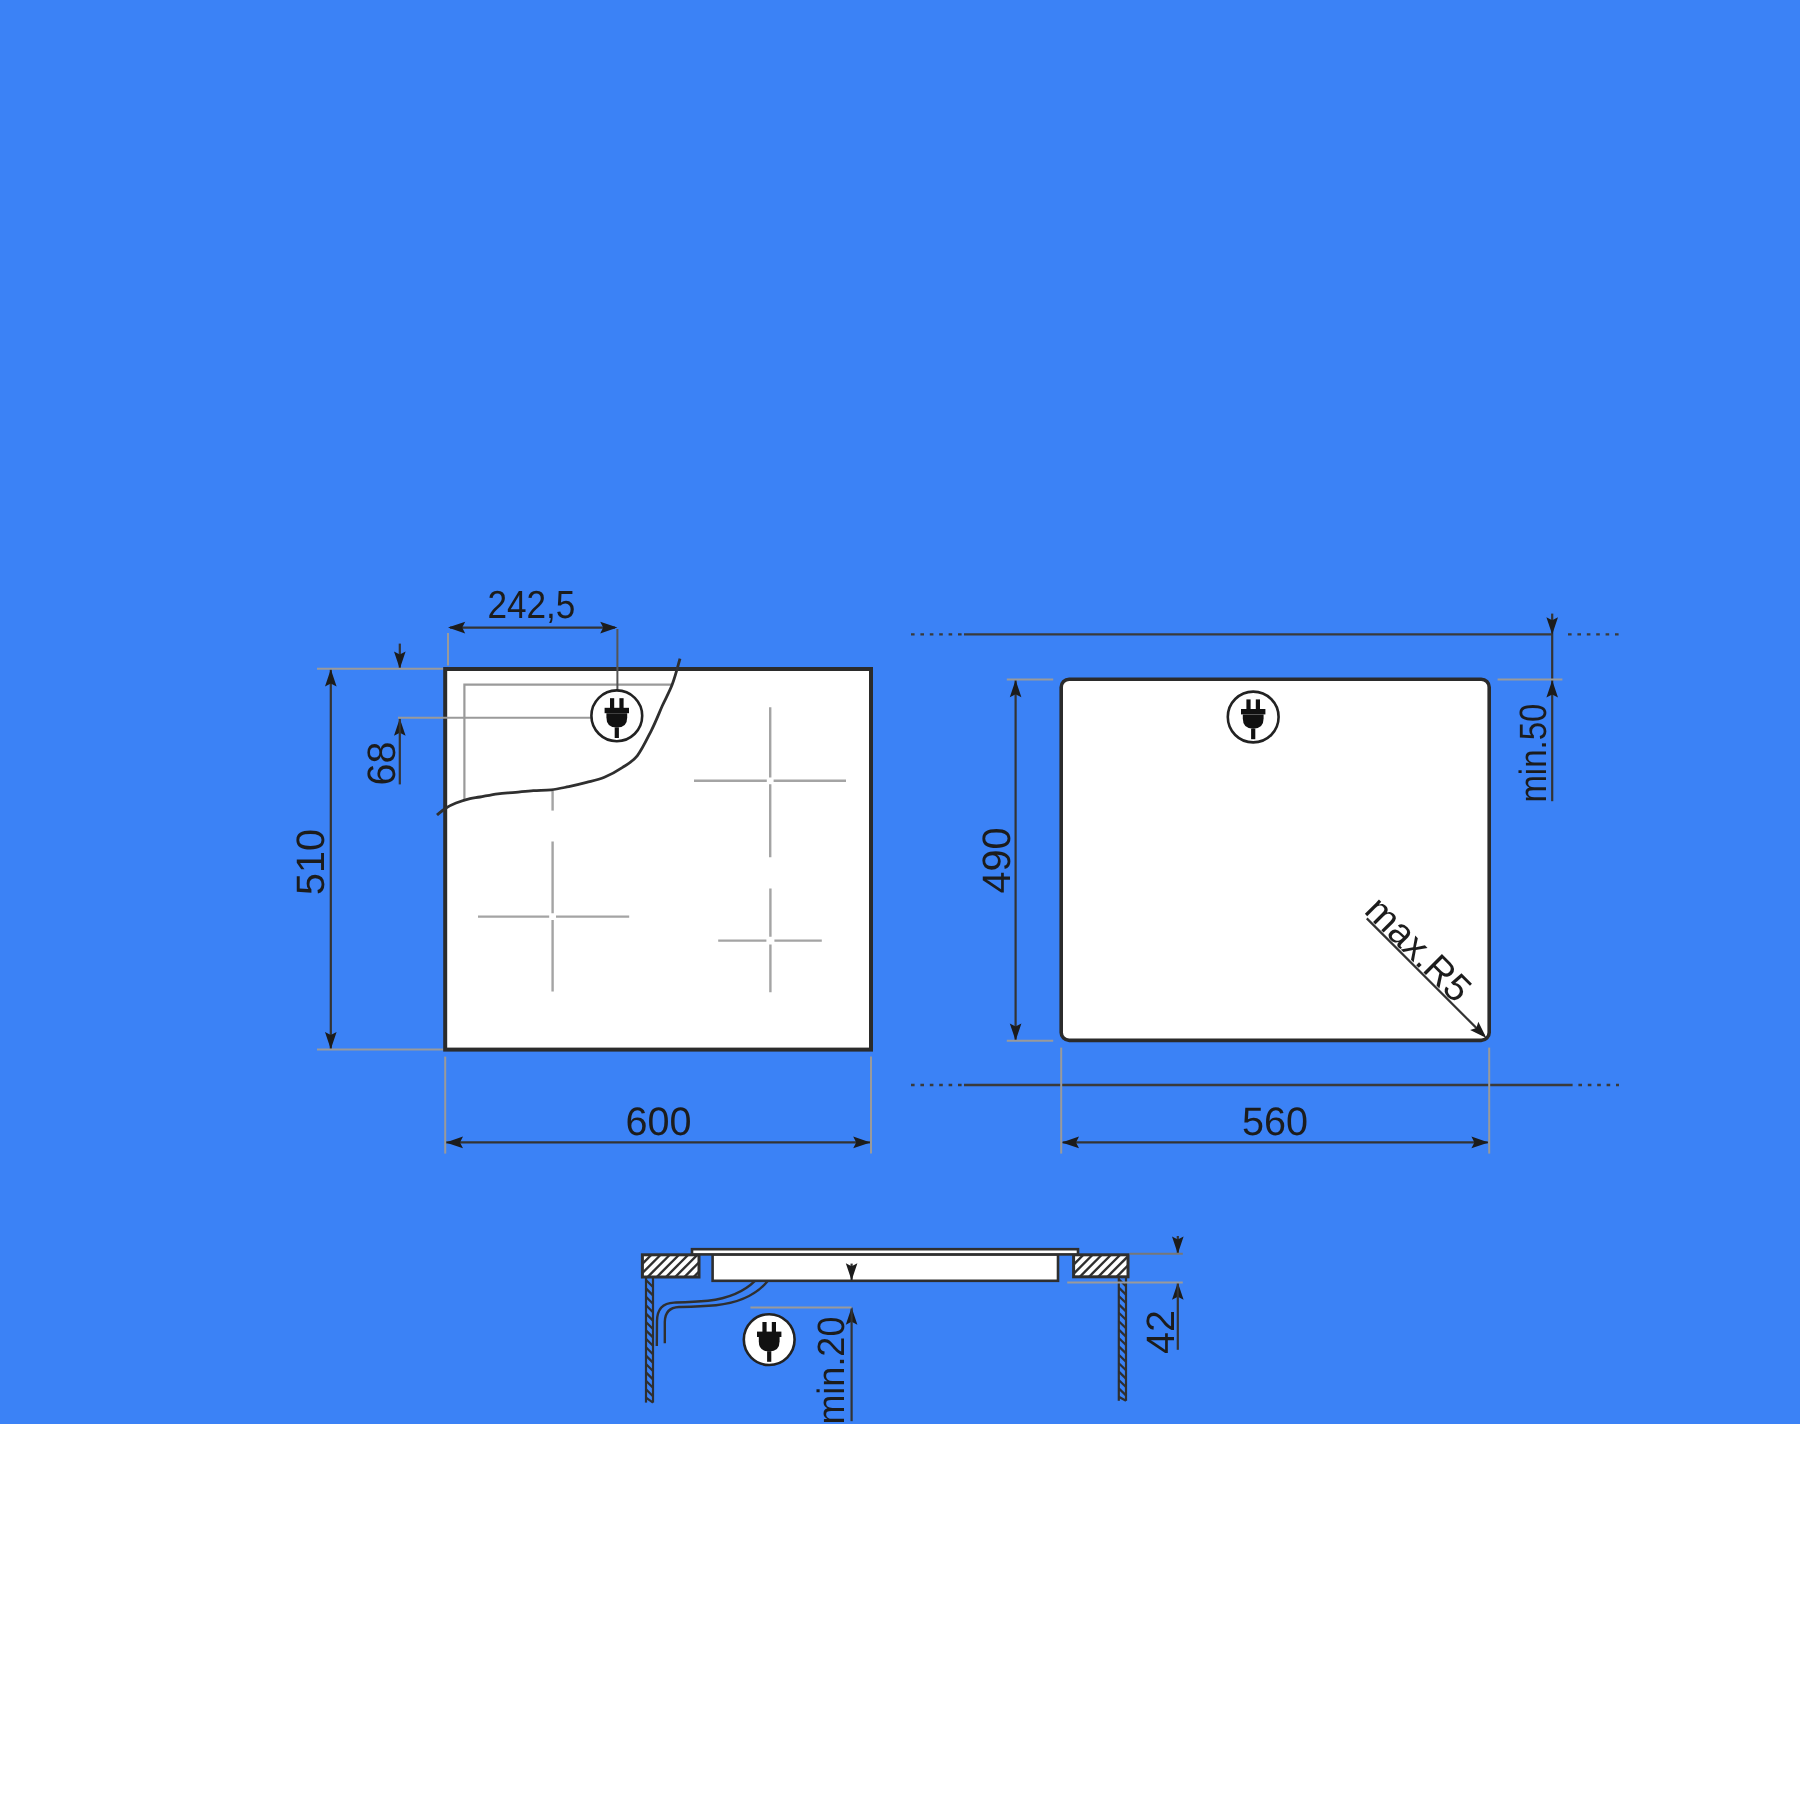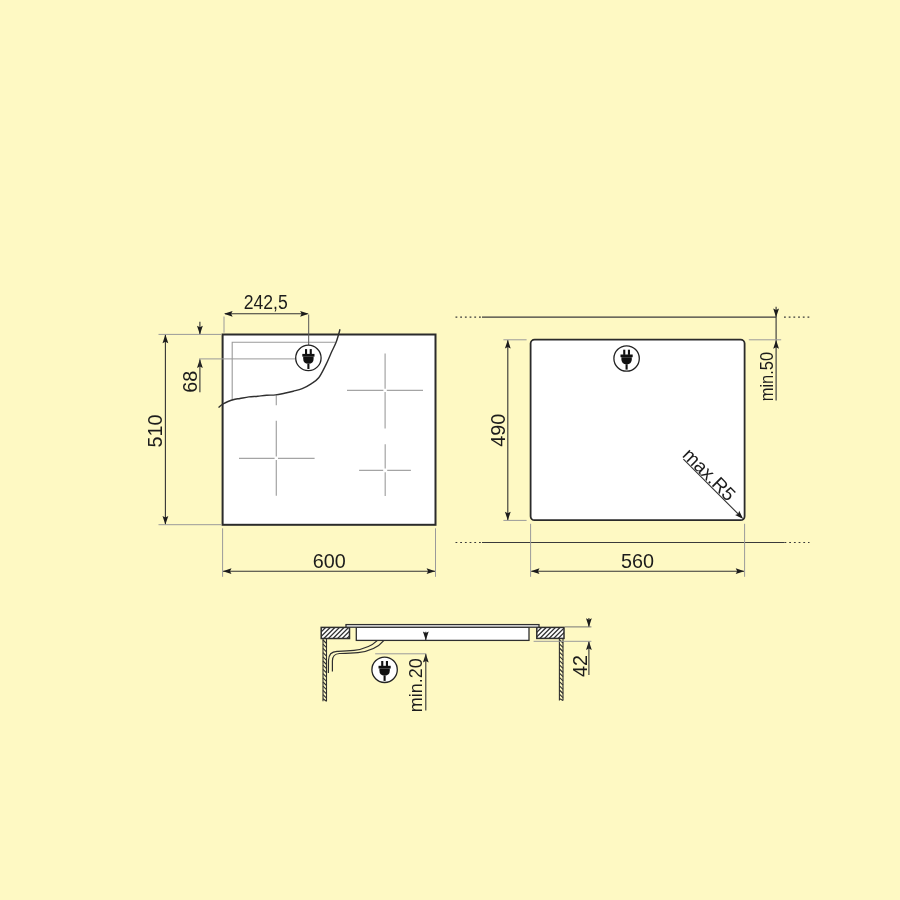--- a/index.html
+++ b/index.html
@@ -1,16 +1,16 @@
 <!DOCTYPE html>
 <html><head>
 <meta charset="utf-8">
 <style>
 html,body{margin:0;padding:0;background:#ffffff;}
-#page{width:900px;height:900px;position:relative;background:#fef9c3;}
+#page{width:900px;height:712px;position:relative;background:#3b82f6;}
 text{font-family:"Liberation Sans",sans-serif;fill:#1c1c1c;}
 </style>
 </head>
 <body>
 <div id="page">
 <svg width="900" height="900" viewBox="0 0 900 900">
 <defs>
 <path id="arr" d="M0 0 L-8.6 -2.9 L-7.1 0 L-8.6 2.9 Z" fill="#1c1c1c"></path>
 <g id="plug">
 <circle r="12.7" fill="#fff" stroke="#222222" stroke-width="1.3"></circle>

